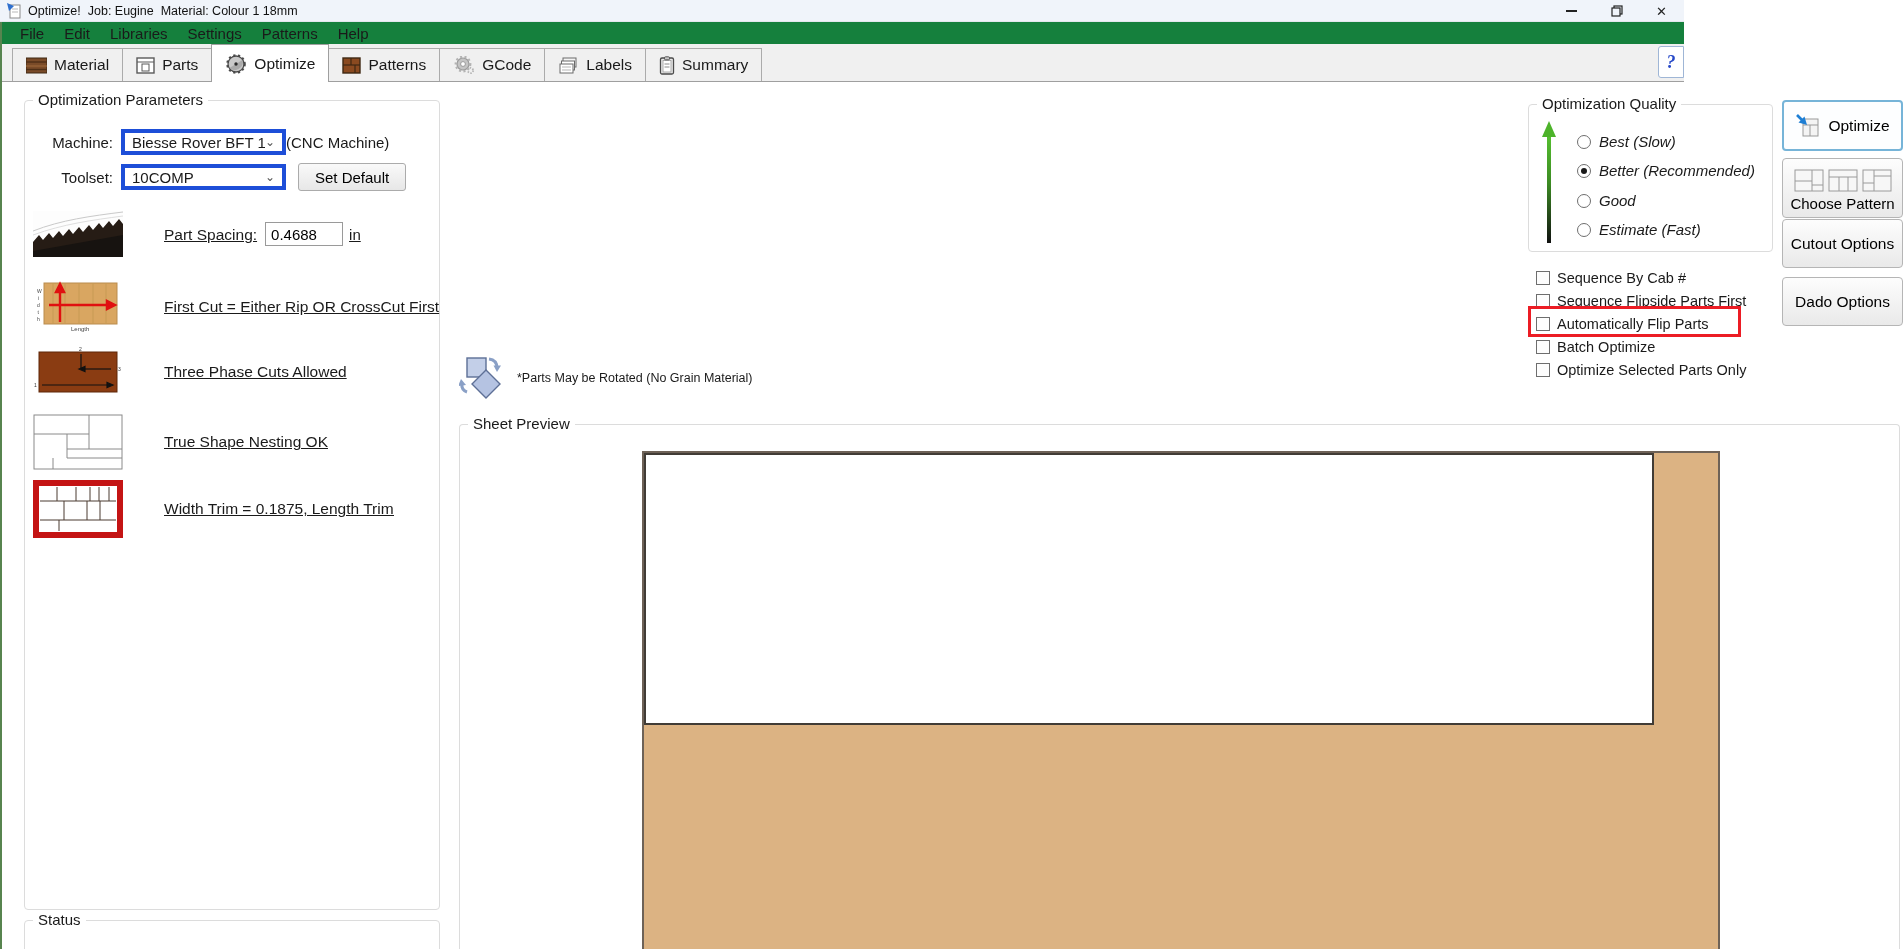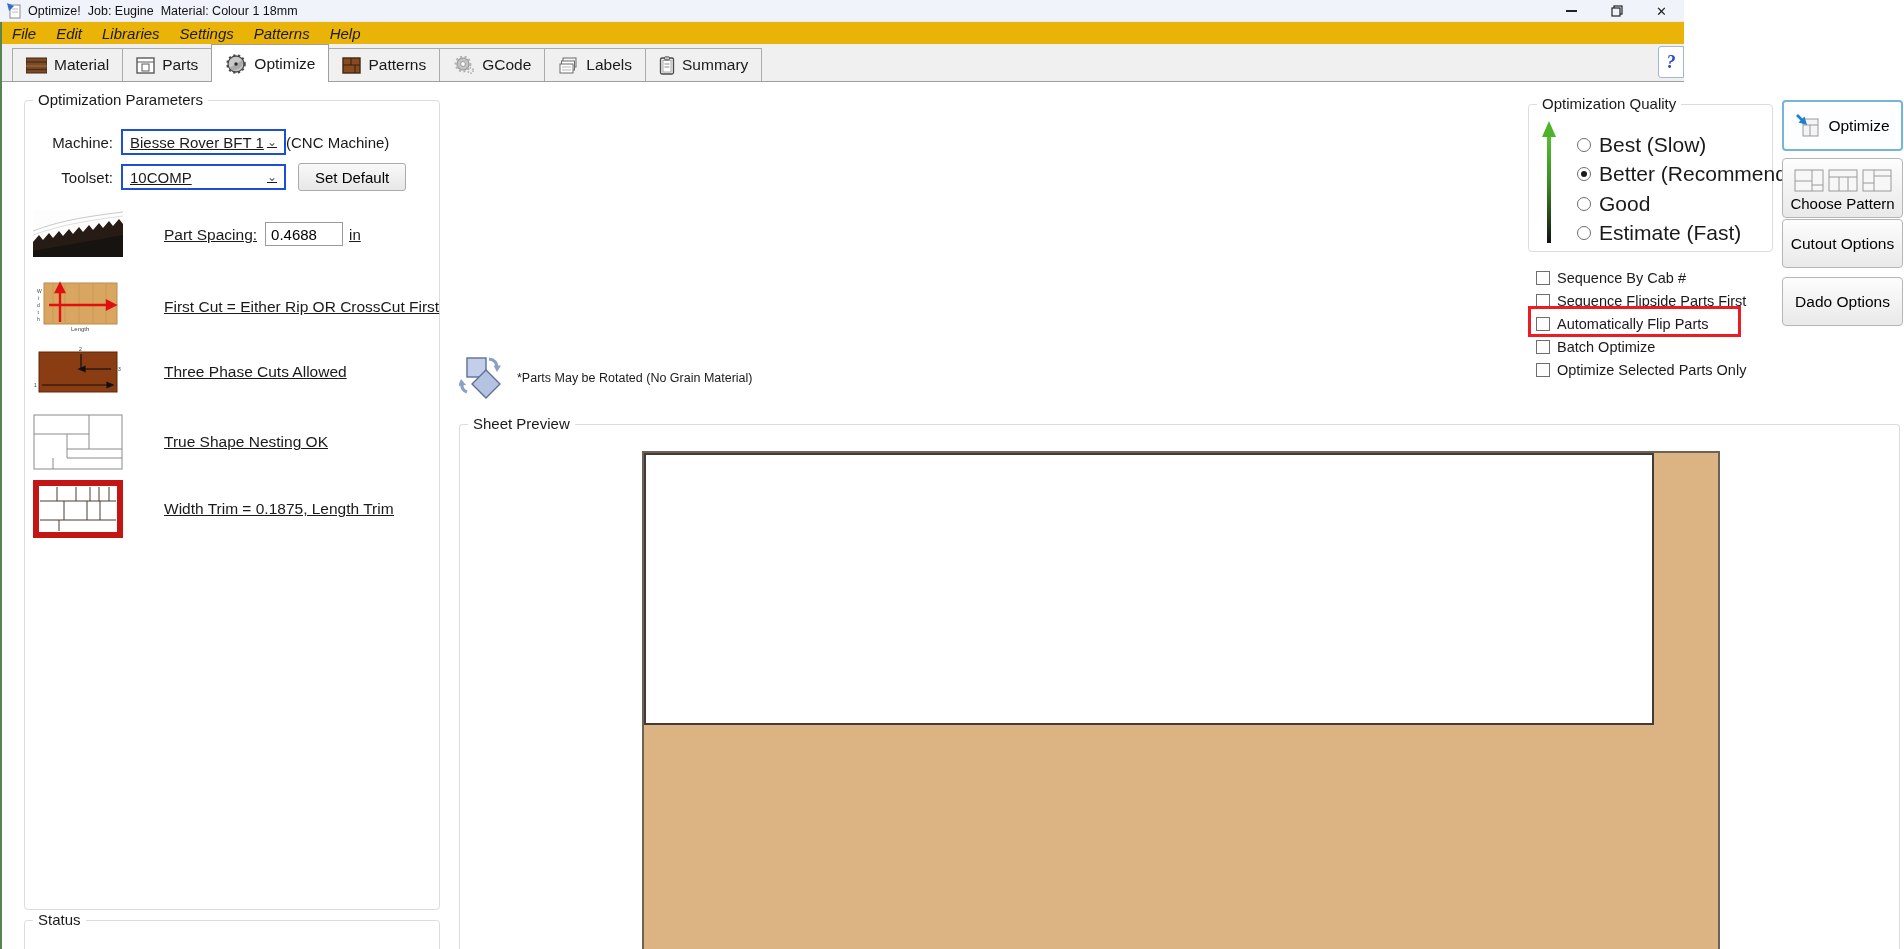--- a/index.html
+++ b/index.html
@@ -11,22 +11,22 @@
   .titlebar { position:absolute; top:0; left:0; right:0; height:22px; background:#f0f4fa;
               display:flex; align-items:center; padding-left:6px; border-bottom:1px solid #e3e7ee; }
   .app-icon { width:16px; height:16px; display:inline-flex; margin-right:6px; }
   .title-text { font-size:12.5px; color:#111; white-space:pre; }
   .win-controls { position:absolute; right:0; top:0; height:22px; display:flex; }
   .win-btn { width:45px; height:22px; background:transparent; border:none; display:flex;
              align-items:center; justify-content:center; font-size:13px; color:#222; cursor:pointer; }
   .min-glyph { display:inline-block; width:11px; height:1.5px; background:#222; }
 
   
-  .menubar { position:absolute; top:22px; left:0; right:0; height:22px; background:#eab308;
-             display:flex; align-items:center; padding-left:2px;font-style:italic; }
+  .menubar { position:absolute; top:22px; left:0; right:0; height:22px; background:#15803d;
+             display:flex; align-items:center; padding-left:10px; }
   .menu-item { font-size:15px; padding:0 10px; height:22px; display:flex; align-items:center; cursor:default; }
 
   
   .tabbar { position:absolute; top:44px; left:0; right:0; height:38px; background:#f0f0f0;
             border-bottom:1px solid #9f9f9f; display:flex; align-items:flex-end; padding-left:12px; }
   .tab { height:33px; display:flex; align-items:center; gap:7px; padding:0 13px;
          border:1px solid #ababab; border-bottom:none; background:#f0f0f0; margin-right:-1px;
          font-size:15.5px; position:relative; cursor:pointer; }
   .tab.active { height:38px; background:#fff; margin-bottom:-1px; z-index:3; border-color:#9f9f9f; }
   .tab-icon { display:inline-flex; }
@@ -42,22 +42,22 @@
   .groupbox { position:absolute; border:1px solid #dcdcdc; border-radius:4px; background:#fff; }
   .legend { position:absolute; top:-10px; left:8px; background:#fff; padding:0 5px;
             font-size:15px; white-space:nowrap; z-index:2; }
 
   
   .opt-params { left:24px; top:18px; width:416px; height:810px;padding-left:26px; }
   .form-row { position:absolute; display:flex; align-items:center; }
   .machine-row { top:28px; left:12px; }
   .toolset-row { top:62px; left:12px; }
   .lbl { display:inline-block; width:76px; text-align:right; margin-right:8px; font-size:15px; }
-  .combo { width:165px; height:26px; border:2px solid #1d4ed8; background:#fff; display:flex;
-           align-items:center; justify-content:space-between; padding:0 7px; font-size:15px; cursor:pointer;text-decoration:underline; }
+  .combo { width:165px; height:26px; border:4px solid #1d4ed8; background:#fff; display:flex;
+           align-items:center; justify-content:space-between; padding:0 7px; font-size:15px; cursor:pointer; }
   .chev { font-size:12px; color:#555; line-height:1; }
   .note { font-size:15px; }
   .btn { margin-left:12px; height:28px; padding:0 16px; font-size:15px; border:1px solid #ababab;
          border-radius:3px; background:linear-gradient(#f9f9f9,#e7e7e7); cursor:pointer; }
 
   .info-row { position:absolute; left:8px; width:430px; display:flex; align-items:center; }
   .info-img { flex:0 0 90px; display:inline-flex; }
   .info-text { margin-left:41px; font-size:15.5px; white-space:nowrap;text-decoration:underline; }
   .row-saw   { top:110px; }
   .row-plank { top:180px; }
@@ -80,21 +80,21 @@
            background:var(--part_fill,#ffffff); border:2px solid var(--part_border,#413c36); }
 
   
   .quality-box { left:1528px; top:22px; width:245px; height:148px; }
   .q-arrow { position:absolute; left:12px; top:16px; }
   .radio-row { position:absolute; left:48px; display:flex; align-items:center; gap:8px; cursor:pointer; }
   .radio { width:14px; height:14px; border:1px solid #6e6e6e; border-radius:50%; background:#fff;
            position:relative; flex:0 0 14px; }
   .radio.selected::after { content:""; position:absolute; left:3px; top:3px; width:6px; height:6px;
            border-radius:50%; background:#1a1a1a; }
-  .rlbl { font-size:21px; white-space:nowrap; }
+  .rlbl { font-size:15px; white-space:nowrap;font-style:italic; }
   .rr0 { top:28px; } .rr1 { top:57px; } .rr2 { top:87px; } .rr3 { top:116px; }
 
   
   .checks { position:absolute; left:1536px; top:184px; }
   .check-row { height:23px; display:flex; align-items:center; gap:7px; cursor:pointer; }
   .checkbox { width:14px; height:14px; border:1px solid #6e6e6e; background:#fdfdfd; flex:0 0 14px; }
   .clbl { font-size:14.5px; white-space:nowrap; }
   .highlight-rect { position:absolute; left:1528px; top:224px; width:213px; height:31px;
                     border:3px solid var(--highlight_red,#ec1c24); display:none; z-index:5; }
   .highlight-rect.visible { display:block; }

